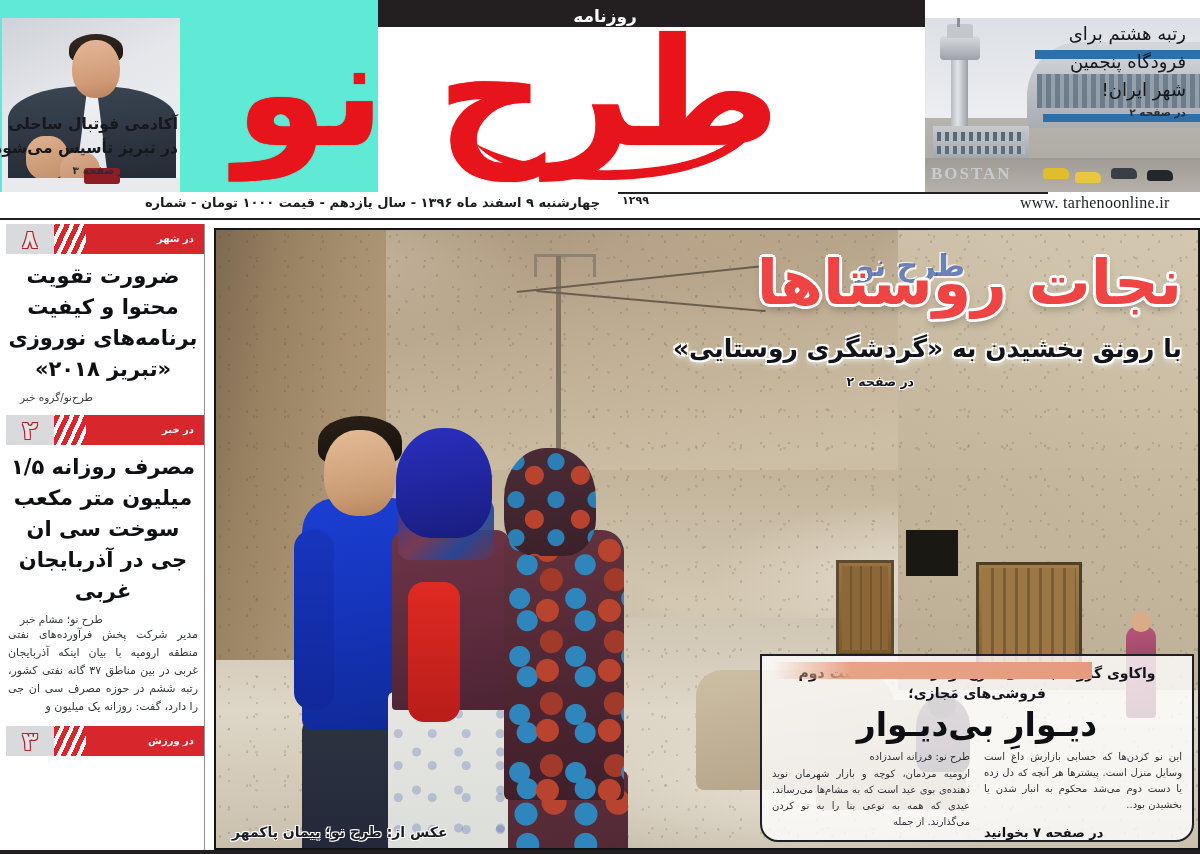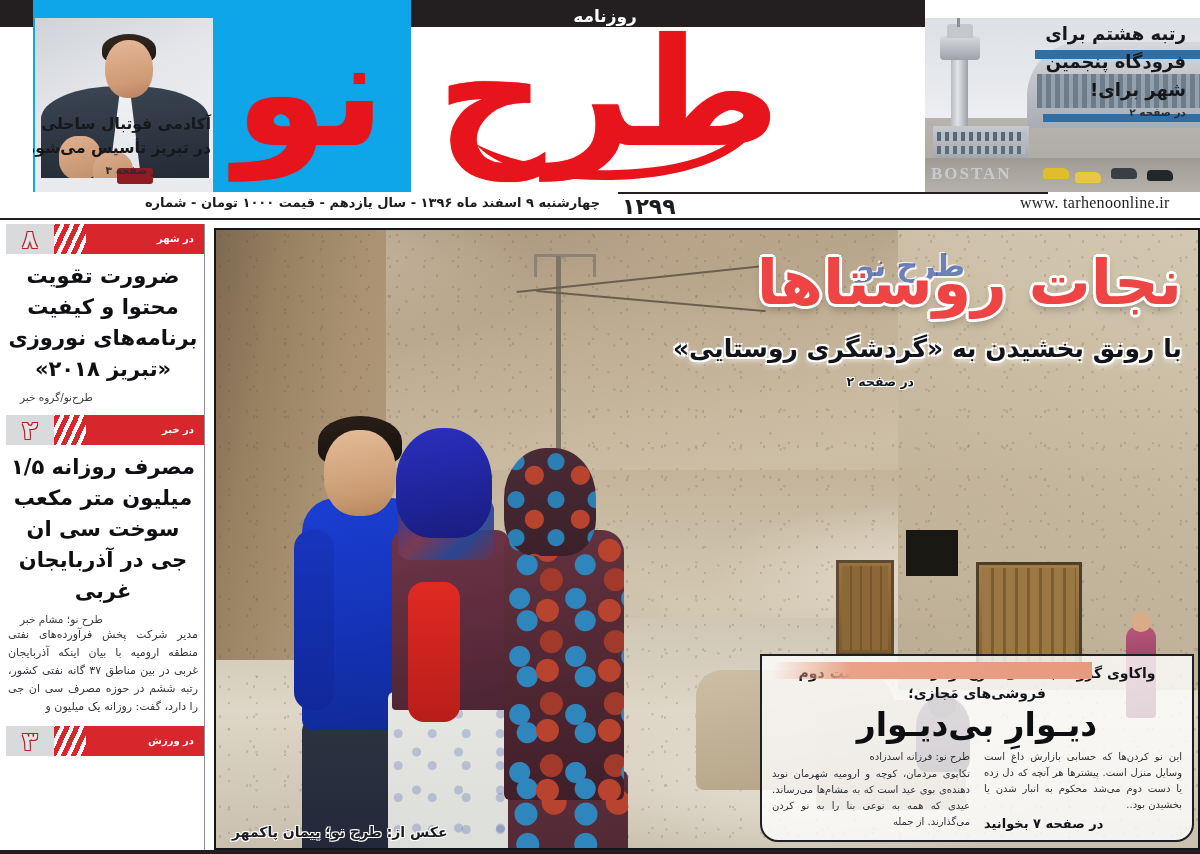--- a/index.html
+++ b/index.html
@@ -77,23 +77,22 @@
     z-index: 2;
     pointer-events: none;
   }
 
   
   .portrait-teaser {
     position: absolute;
     left: 0; top: 0;
     width: 378px; height: 192px;
     overflow: hidden;
-    background: #0ea5e9;
+    background: #5eead4;
     z-index: 3;
-    margin-left: 33px;
   }
   .portrait-photo {
     position: absolute;
     left: 2px; top: 18px;
     width: 178px; height: 174px;
     overflow: hidden;
     background: #d9dbe0;
   }
   .pp-bg {
     position: absolute; inset: 0;
@@ -294,21 +293,21 @@
     right: 14px;
     top: 20px;
     width: 160px;
     text-align: right;
     direction: rtl;
     z-index: 5;
   }
   .ap-line {
     font-size: 18px;
     line-height: 28px;
-    font-weight: bold;
+    font-weight: normal;
     color: #15171b;
     white-space: nowrap;
   }
   .ap-page {
     margin-top: 2px;
     font-size: 10.5px;
     font-weight: bold;
     color: #2a2d33;
   }
 
@@ -340,21 +339,21 @@
     text-align: right;
     font-size: 13px;
     font-weight: bold;
     color: #1b1d21;
     direction: rtl;
     white-space: nowrap;
   }
   .issue-no {
     position: absolute;
     left: 622px; top: 2px;
-    font-size: 22px;
+    font-size: 11px;
     font-weight: bold;
     color: #1b1d21;
   }
   .site-url {
     position: absolute;
     left: 1020px; top: 2px;
     font-size: 16px;
     color: #1b1d21;
     font-family: "Liberation Serif", serif;
     direction: ltr;
@@ -875,21 +874,21 @@
     color: #2d3036;
     text-align: justify;
     direction: rtl;
   }
   .rb-byline {
     font-size: 10px;
     color: #2d3036;
     margin-bottom: 1px;
   }
   .rb-readmore {
-    margin-top: 3px;
+    margin-top: 12px;
     font-size: 13px;
     font-weight: bold;
     color: #111318;
     text-align: left;
   }
 
   
   .bottom-rule {
     position: absolute;
     left: 0; bottom: 0;
@@ -951,21 +950,21 @@
       <div class="ap-road"></div>
       <div class="ap-car" style="left:118px; top:150px; background:#e0bd2c;"></div>
       <div class="ap-car" style="left:150px; top:154px; background:#e8c843;"></div>
       <div class="ap-car" style="left:186px; top:150px; background:#3a3f46;"></div>
       <div class="ap-car" style="left:222px; top:152px; background:#23262b;"></div>
       <div class="ap-logo-text">BOSTAN</div>
     </div>
     <div class="ap-overlay">
       <div class="ap-line">رتبه هشتم برای</div>
       <div class="ap-line">فرودگاه پنجمین</div>
-      <div class="ap-line">شهر برای!</div>
+      <div class="ap-line">شهر ایران!</div>
       <div class="ap-page">در صفحه ۲</div>
     </div>
   </div>
 
   <div class="date-bar">
     <div class="date-rule-top"></div>
     <div class="date-text">چهارشنبه ۹ اسفند ماه ۱۳۹۶ - سال یازدهم - قیمت ۱۰۰۰ تومان - شماره</div>
     <div class="issue-no">۱۲۹۹</div>
     <div class="site-url">www. tarhenoonline.ir</div>
     <div class="date-rule-bottom"></div>
@@ -1072,20 +1071,20 @@
       <div class="rb-kicker-bar"></div>
       <div class="rb-deck">واکاوی گروه اجتماعی طرح نو از مشکلات دست دوم فروشی‌های مَجازی؛</div>
       <div class="rb-title">دیـوارِ بی‌دیـوار</div>
       <div class="rb-cols">
         <div class="rb-col">
           <div>این نو کردن‌ها که حسابی بازارش داغ است وسایل منزل است. پیشترها هر آنچه که دل زده یا دست دوم می‌شد محکوم به انبار شدن یا بخشیدن بود..</div>
           <div class="rb-readmore">در صفحه ۷ بخوانید</div>
         </div>
         <div class="rb-col">
           <div class="rb-byline">طرح نو: فرزانه اسدزاده</div>
-          <div>تکاپوی مردمان، کوچه و ارومیه شهرمان نوید دهنده‌ی بوی عید است که به مشام‌ها می‌رساند. عیدی که همه به نوعی بنا را به نو کردن می‌گذارند. از جمله</div>
+          <div>ارومیه مردمان، کوچه و بازار شهرمان نوید دهنده‌ی بوی عید است که به مشام‌ها می‌رساند. عیدی که همه به نوعی بنا را به نو کردن می‌گذارند. از جمله</div>
         </div>
       </div>
     </div>
   </div>
 
   <div class="bottom-rule"></div>
 </div>
 
 </body></html>

